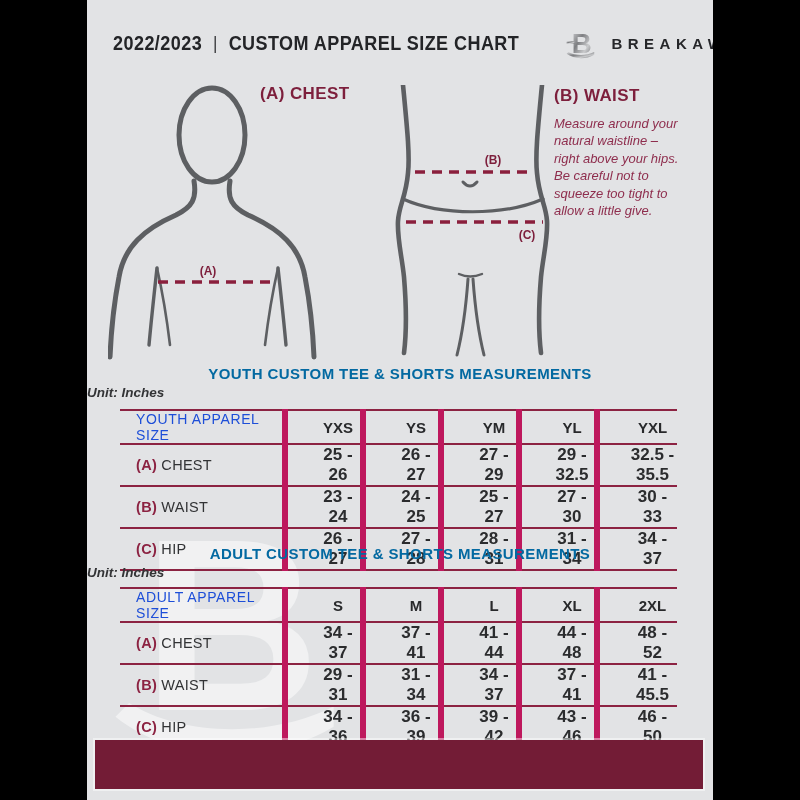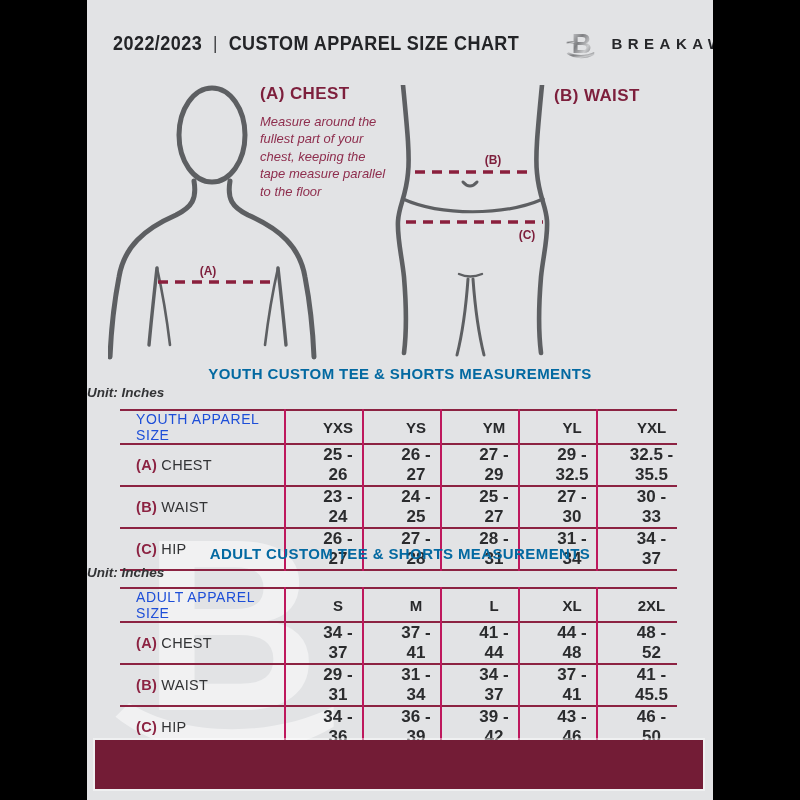--- a/index.html
+++ b/index.html
@@ -47,21 +47,21 @@
                font-size:13.5px; font-style:italic; font-weight:bold; color:#333436; }
   .youth-title { top:365px; } .youth-unit { top:385px; }
   .adult-title { top:545px; } .adult-unit { top:565px; }
 
   
   table.size-table { position:absolute; left:33px; width:557px;
                      border-collapse:collapse; table-layout:fixed;
                      border-top:2px solid #8c2342; border-bottom:2px solid #8c2342; }
   .youth-table { top:409px; } .adult-table { top:587px; }
   .size-table tr { border-bottom:2px solid #8c2342; }
-  .size-table th, .size-table td { border-left:2px solid #be185d;padding-left:28px; }
+  .size-table th, .size-table td { border-left:6px solid #be185d;padding-left:28px; }
   .size-table th:first-child, .size-table td:first-child { border-left:none; }
   .size-table thead tr { height:33px; }
   .size-table tbody tr { height:29px; }
   .size-table th.label-col { text-align:left; padding-left:16px; font-weight:400;
                              font-size:14px; letter-spacing:.6px; color:#1d4ed8; }
   .size-table th.size-col { font-size:15px; font-weight:bold; color:#28292b;
                             text-align:center; }
   .size-table td.row-label { text-align:left; padding-left:16px; font-size:14.5px;
                              color:#323335; letter-spacing:.3px; }
   .size-table td.row-label .marker { font-weight:bold; color:#8c2342; }
@@ -142,28 +142,29 @@
           <path d="M80 194 C 82 222, 86 250, 91 270" stroke-width="3"></path>
         </g>
         <path d="M22 87 H 139" stroke="#8a1f3c" stroke-width="3.4" stroke-dasharray="10 7" fill="none"></path>
         <path d="M13 137 H 150" stroke="#8a1f3c" stroke-width="3.4" stroke-dasharray="10 7" fill="none"></path>
         <text class="marker-label" x="100" y="79" text-anchor="middle">(B)</text>
         <text class="marker-label" x="134" y="154" text-anchor="middle">(C)</text>
       </svg>
 
       <div class="guide-block chest-block">
         <h3>(A) CHEST</h3>
-        <p>Measure around the
-fullest part of your
-chest, keeping the
-tape measure parallel
-to the floor</p>
       </div>
       <div class="guide-block waist-block">
         <h3>(B) WAIST</h3>
+        <p>Measure around your
+natural waistline –
+right above your hips.
+Be careful not to
+squeeze too tight to
+allow a little give.</p>
       </div>
       <div class="guide-block hips-block">
       </div>
 
       <div class="sec-title youth-title">YOUTH CUSTOM TEE &amp; SHORTS MEASUREMENTS</div>
       <div class="sec-unit youth-unit">Unit: Inches</div>
       <table class="size-table youth-table">
           <colgroup>
             <col style="width: 165px;">
             <col style="width: 78px;">

